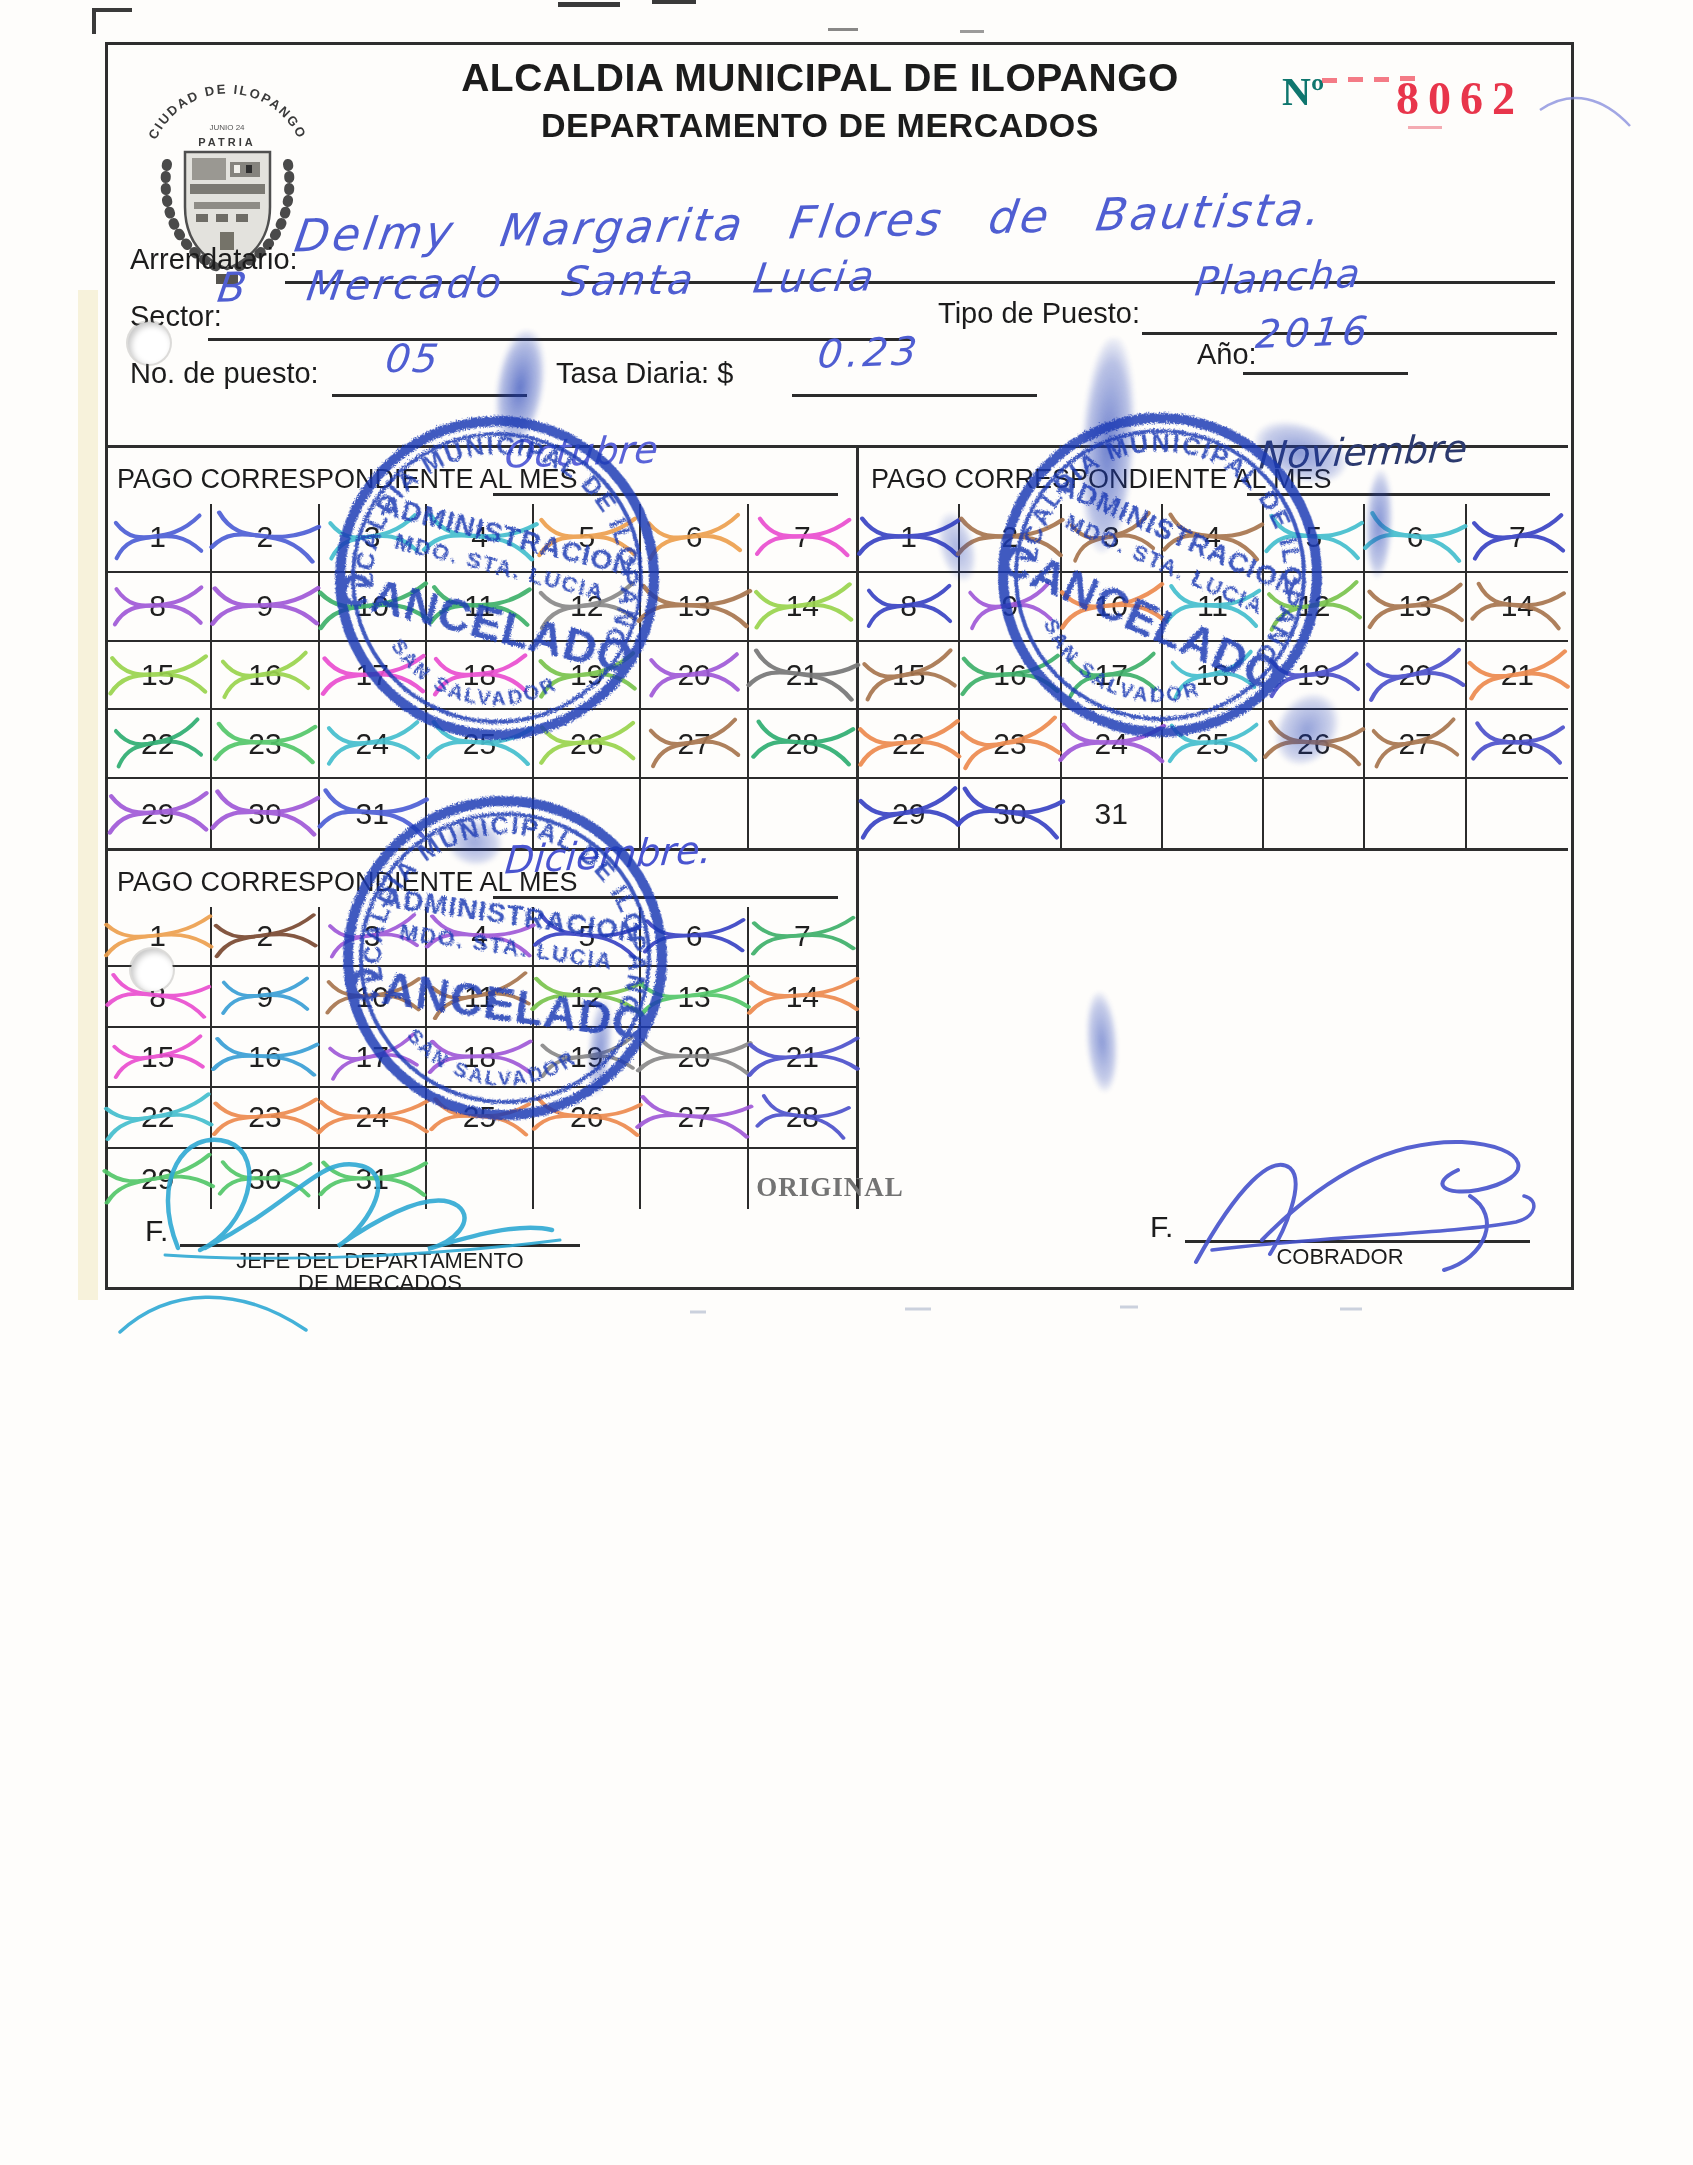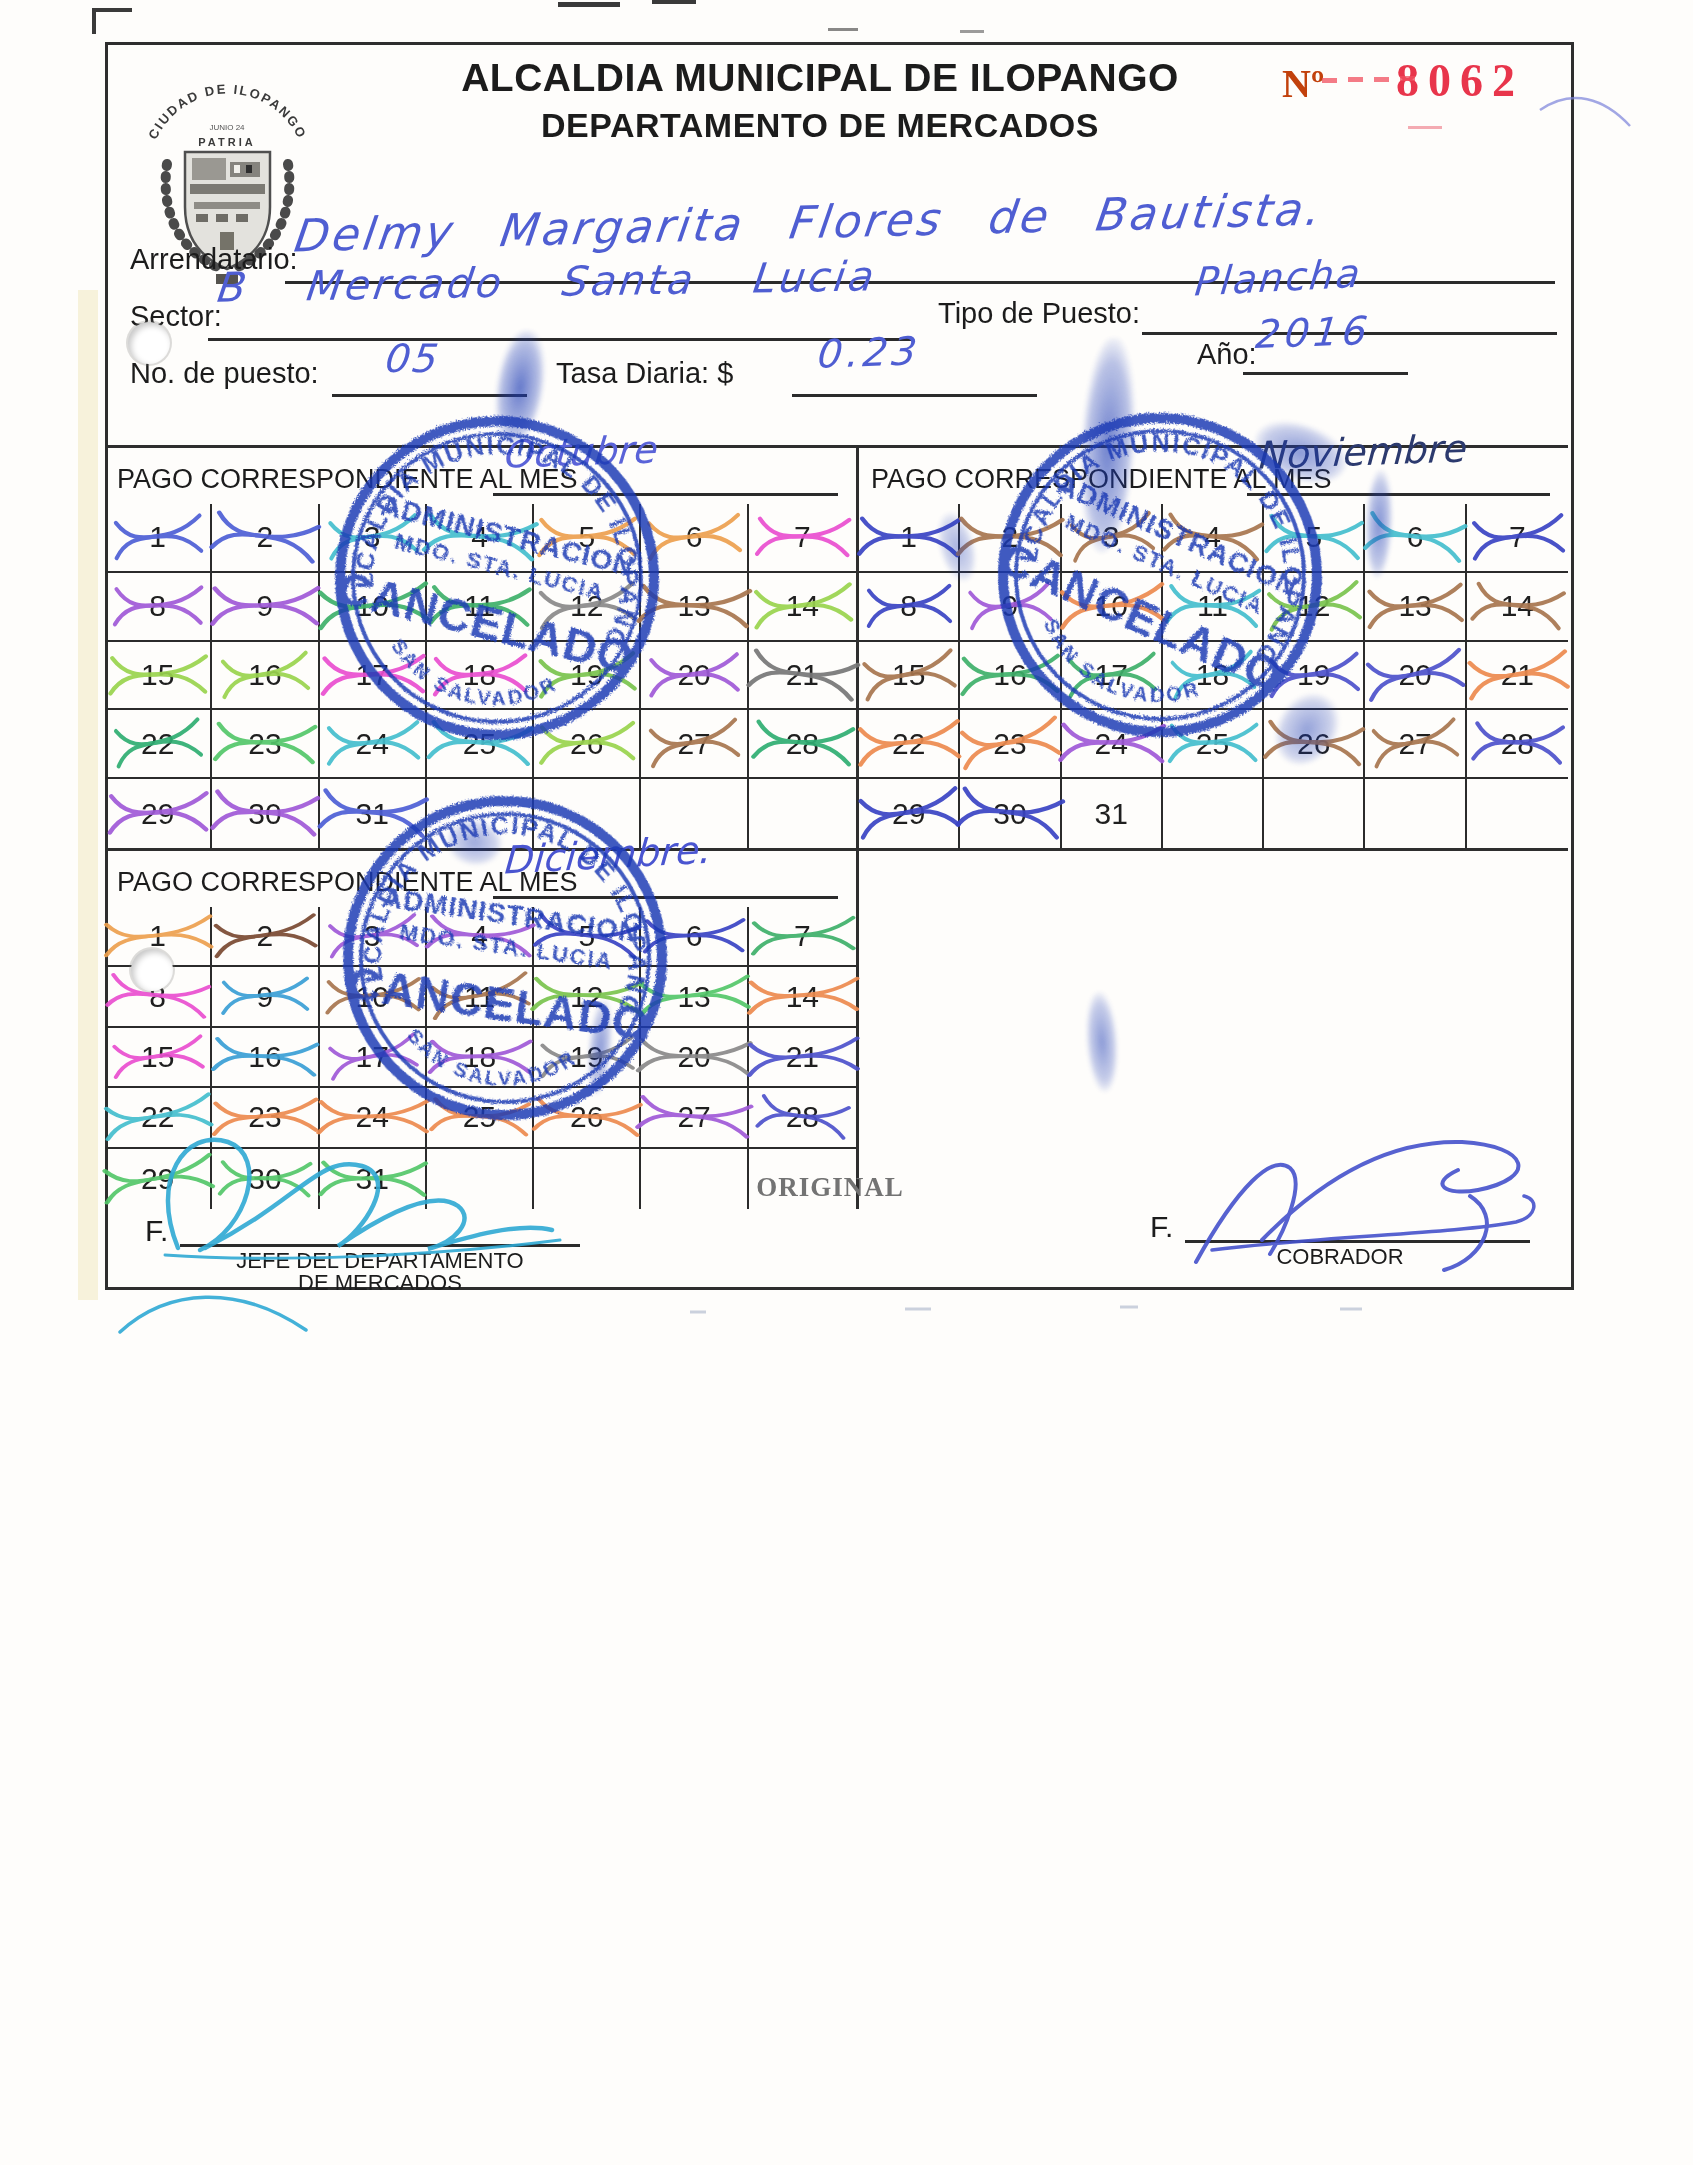--- a/index.html
+++ b/index.html
@@ -6,21 +6,21 @@
   .page{position:relative;width:1693px;height:2165px;background:#fefdfb;overflow:hidden;
         font-family:"Liberation Sans",sans-serif;color:#1c1c1c;}
   .abs{position:absolute;}
   .box{position:absolute;left:105px;top:42px;width:1463px;height:1242px;border:3px solid #2e2e2e;}
   .title1{position:absolute;left:380px;top:56px;width:880px;text-align:center;
           font-size:39px;font-weight:bold;letter-spacing:.5px;}
   .title2{position:absolute;left:380px;top:106px;width:880px;text-align:center;
           font-size:34px;font-weight:bold;letter-spacing:.5px;}
   .doc-no-label{position:absolute;left:1282px;top:60px;font-family:"Liberation Serif",serif;
           font-size:40px;font-weight:bold;}
-  .doc-no-value{position:absolute;left:1396px;top:54px;font-family:"Liberation Serif",serif;
+  .doc-no-value{position:absolute;left:1396px;top:72px;font-family:"Liberation Serif",serif;
           font-size:46px;font-weight:bold;letter-spacing:9px;}
   .red-dash{position:absolute;height:5px;width:15px;opacity:.75;}
   .field-label{position:absolute;font-size:29px;}
   .ink-line{position:absolute;height:3px;background:#2b2b2b;}
   .hw{position:absolute;font-family:"DejaVu Sans",sans-serif;font-style:italic;white-space:nowrap;}
   
   .table-area{position:absolute;left:105px;top:407px;width:1463px;height:761px;
               border-top:3px solid #2e2e2e;margin-top:38px;}
   .panel{position:absolute;}
   .panel-a{left:0;top:0;width:751px;height:400px;border-right:3px solid #2e2e2e;border-bottom:3px solid #2e2e2e;}
@@ -92,21 +92,21 @@
     <rect x="74" y="150" width="66" height="7" fill="#8e8c86"></rect>
     <rect x="76" y="162" width="12" height="8" fill="#6e6c66"></rect>
     <rect x="96" y="162" width="12" height="8" fill="#6e6c66"></rect>
     <rect x="116" y="162" width="12" height="8" fill="#6e6c66"></rect>
     <rect x="100" y="180" width="14" height="18" fill="#757369"></rect>
     <rect x="96" y="222" width="22" height="10" fill="#55534e"></rect>
   </svg>
 
   <div class="title1">ALCALDIA MUNICIPAL DE ILOPANGO</div>
   <div class="title2">DEPARTAMENTO DE MERCADOS</div>
-  <div class="doc-no-label" style="color:#c2410c;">Nº</div>
+  <div class="doc-no-label" style="color:#0f766e;margin-top:8px;">Nº</div>
   <div class="doc-no-value" style="color:#e8354b;">8062</div>
   <div class="red-dash" style="left:1322px;top:78px;background:#f04f5f;"></div>
   <div class="red-dash" style="left:1348px;top:77px;background:#f04f5f;"></div>
   <div class="red-dash" style="left:1374px;top:77px;background:#f04f5f;"></div>
   <div class="red-dash" style="left:1400px;top:76px;background:#f04f5f;"></div>
   <div class="red-dash" style="left:1408px;top:126px;background:#f08f9a;width:34px;height:3px;"></div>
 
   <div class="field-label" style="left:130px;top:243px;">Arrendatario:</div>
   <div class="ink-line" style="left:285px;top:281px;width:1270px;"></div>
   <div class="hw" style="left: 295px; top: 196px; font-size: 45px; letter-spacing: 3px; word-spacing: 28px; transform: rotate(-1.5deg) skewX(-10deg); color: rgb(79, 94, 210);">Delmy Margarita Flores de Bautista.</div>

